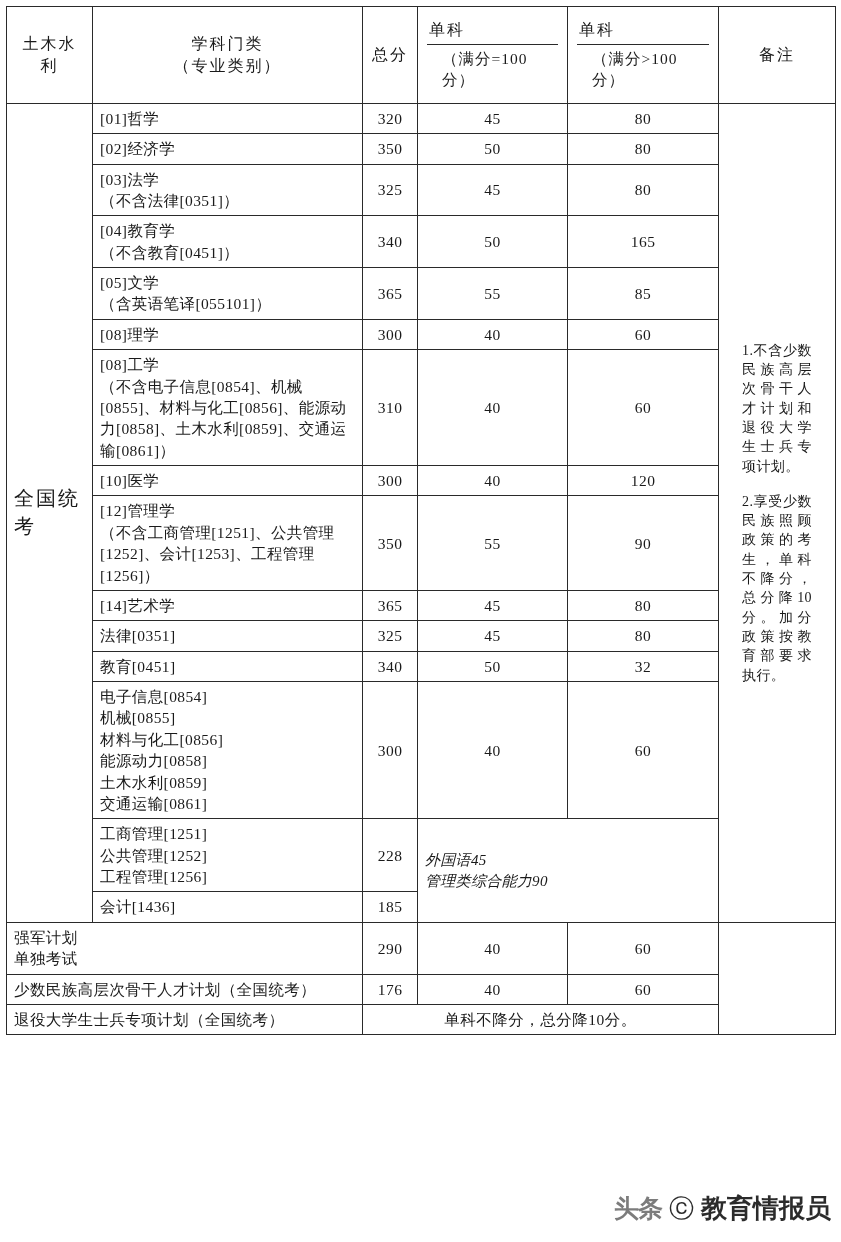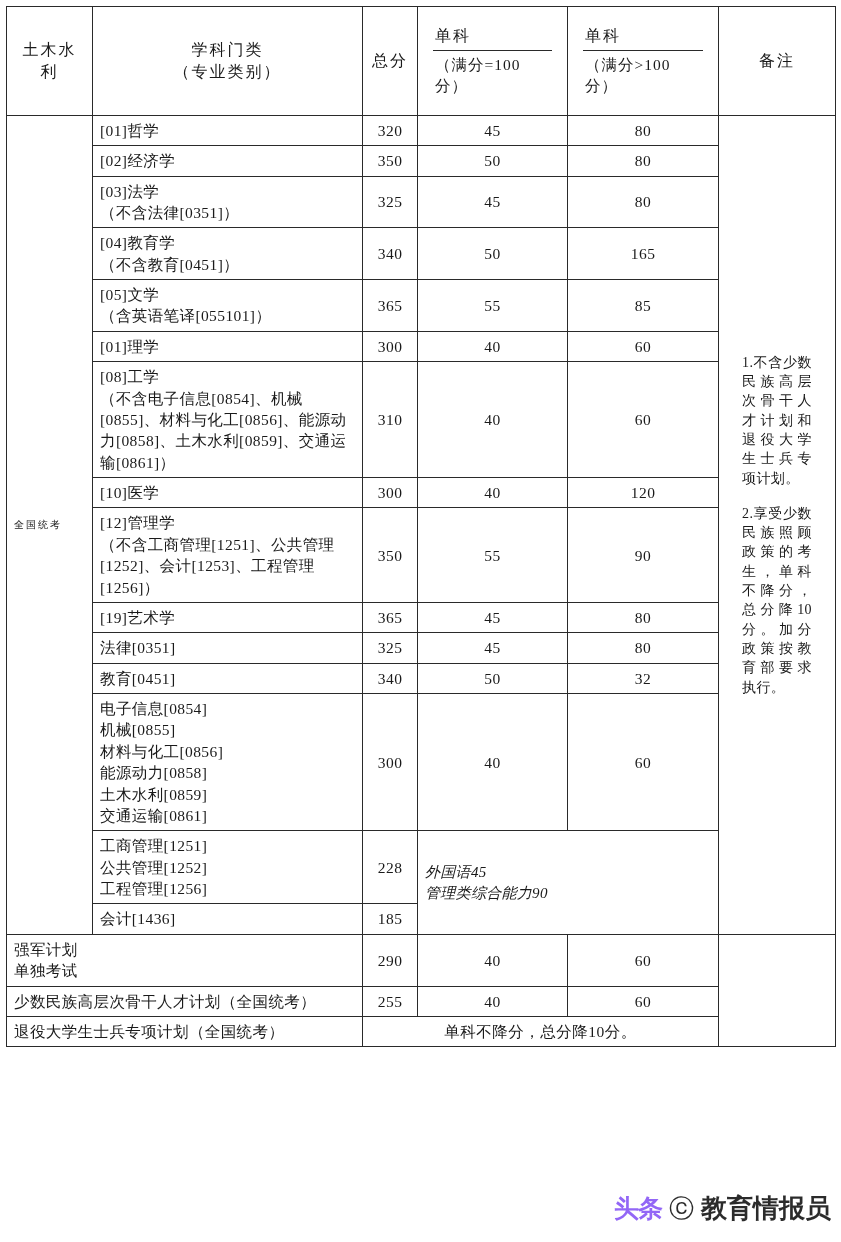--- a/index.html
+++ b/index.html
@@ -37,49 +37,50 @@
   .c-sub2   { width: 151px; }
   .c-note   { width: 117px; }
 
   
   .hdr-cell {
     text-align: center;
     letter-spacing: 2px;
     font-size: 16px;
     height: 56px;
   }
-  .hdr-split { padding: 15px !important; }
+  .hdr-split { padding: 9px !important; }
   .hdr-split .top {
     border-bottom: 1.6px solid #2a2a2a;
     padding: 3px 2px;
     letter-spacing: 2px;
     font-size: 16px;
   }
   .hdr-split .bot {
     padding: 3px 2px;
     letter-spacing: 1px;
     font-size: 15.5px;
+    margin-left: 13px;
   }
   .two-line { line-height: 1.5; }
 
   .disc-cell {
     font-size: 15.5px;
     line-height: 1.5;
     letter-spacing: 0.4px;
   }
   .num-cell {
     text-align: center;
     font-size: 15.5px;
     letter-spacing: 0.5px;
     margin-left: 26px;
   }
   .mode-cell {
     text-align: left;
     letter-spacing: 2px;
-    font-size: 10px;
+    font-size: 20px;
   }
   .note-cell {
     vertical-align: bottom;
     font-size: 14px;
     line-height: 1.62;
     letter-spacing: 0.4px;
     text-align: justify;
     text-align-last: left;
     padding-bottom: 6px;
   }
@@ -102,21 +103,21 @@
     display: flex;
     align-items: center;
     gap: 7px;
     pointer-events: none;
     opacity: 0.93;
   }
   #watermark .wm-toutiao {
     font-family: "Liberation Sans", sans-serif;
     font-weight: bold;
     font-size: 25px;
-    color: #8b5cf6;
+    color: #737373;
     letter-spacing: -1px;
   }
   #watermark .wm-at {
     font-family: "Liberation Sans", sans-serif;
     font-size: 25px;
     color: #1b1b1b;
   }
   #watermark .wm-name {
     font-family: Liberation Serif, serif;
     font-weight: bold;
@@ -181,21 +182,21 @@
         <td class="num-cell">50</td>
         <td class="num-cell">165</td>
       </tr>
       <tr>
         <td class="disc-cell tall-list">[05]文学<br>（含英语笔译[055101]）</td>
         <td class="num-cell">365</td>
         <td class="num-cell">55</td>
         <td class="num-cell">85</td>
       </tr>
       <tr>
-        <td class="disc-cell">[01]理学</td>
+        <td class="disc-cell">[08]理学</td>
         <td class="num-cell">300</td>
         <td class="num-cell">40</td>
         <td class="num-cell">60</td>
       </tr>
       <tr>
         <td class="disc-cell tall-list">[08]工学<br>（不含电子信息[0854]、机械[0855]、材料与化工[0856]、能源动力[0858]、土木水利[0859]、交通运输[0861]）</td>
         <td class="num-cell">310</td>
         <td class="num-cell">40</td>
         <td class="num-cell">60</td>
       </tr>
@@ -205,21 +206,21 @@
         <td class="num-cell">40</td>
         <td class="num-cell">120</td>
       </tr>
       <tr>
         <td class="disc-cell tall-list">[12]管理学<br>（不含工商管理[1251]、公共管理[1252]、会计[1253]、工程管理[1256]）</td>
         <td class="num-cell">350</td>
         <td class="num-cell">55</td>
         <td class="num-cell">90</td>
       </tr>
       <tr>
-        <td class="disc-cell">[19]艺术学</td>
+        <td class="disc-cell">[14]艺术学</td>
         <td class="num-cell">365</td>
         <td class="num-cell">45</td>
         <td class="num-cell">80</td>
       </tr>
       <tr>
         <td class="disc-cell">法律[0351]</td>
         <td class="num-cell">325</td>
         <td class="num-cell">45</td>
         <td class="num-cell">80</td>
       </tr>
@@ -246,21 +247,21 @@
       </tr>
       <tr>
         <td class="disc-cell" colspan="2">强军计划<br>单独考试</td>
         <td class="num-cell">290</td>
         <td class="num-cell">40</td>
         <td class="num-cell">60</td>
         <td rowspan="3"></td>
       </tr>
       <tr>
         <td class="disc-cell" colspan="2">少数民族高层次骨干人才计划（全国统考）</td>
-        <td class="num-cell">255</td>
+        <td class="num-cell">176</td>
         <td class="num-cell">40</td>
         <td class="num-cell">60</td>
       </tr>
       <tr>
         <td class="disc-cell" colspan="2">退役大学生士兵专项计划（全国统考）</td>
         <td class="num-cell" colspan="3">单科不降分，总分降10分。</td>
       </tr>
     </tbody>
 </table>
 

